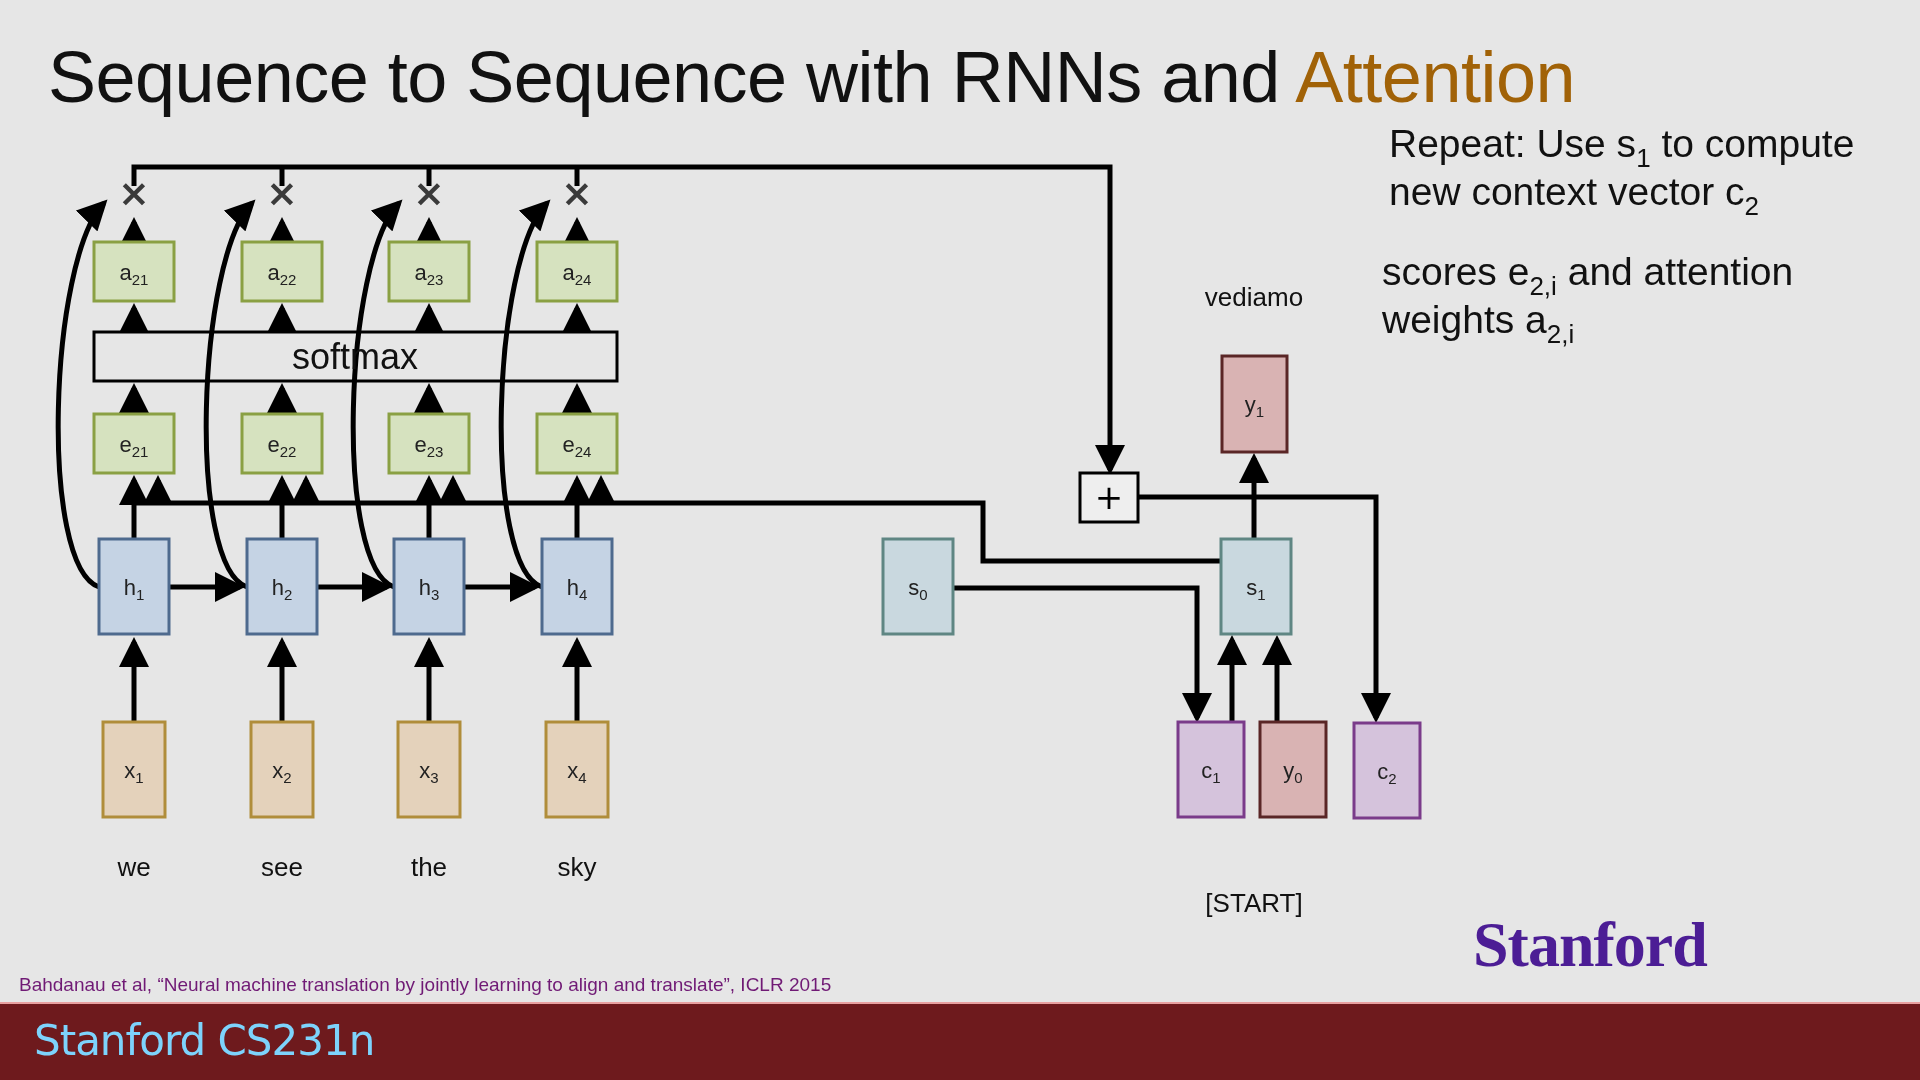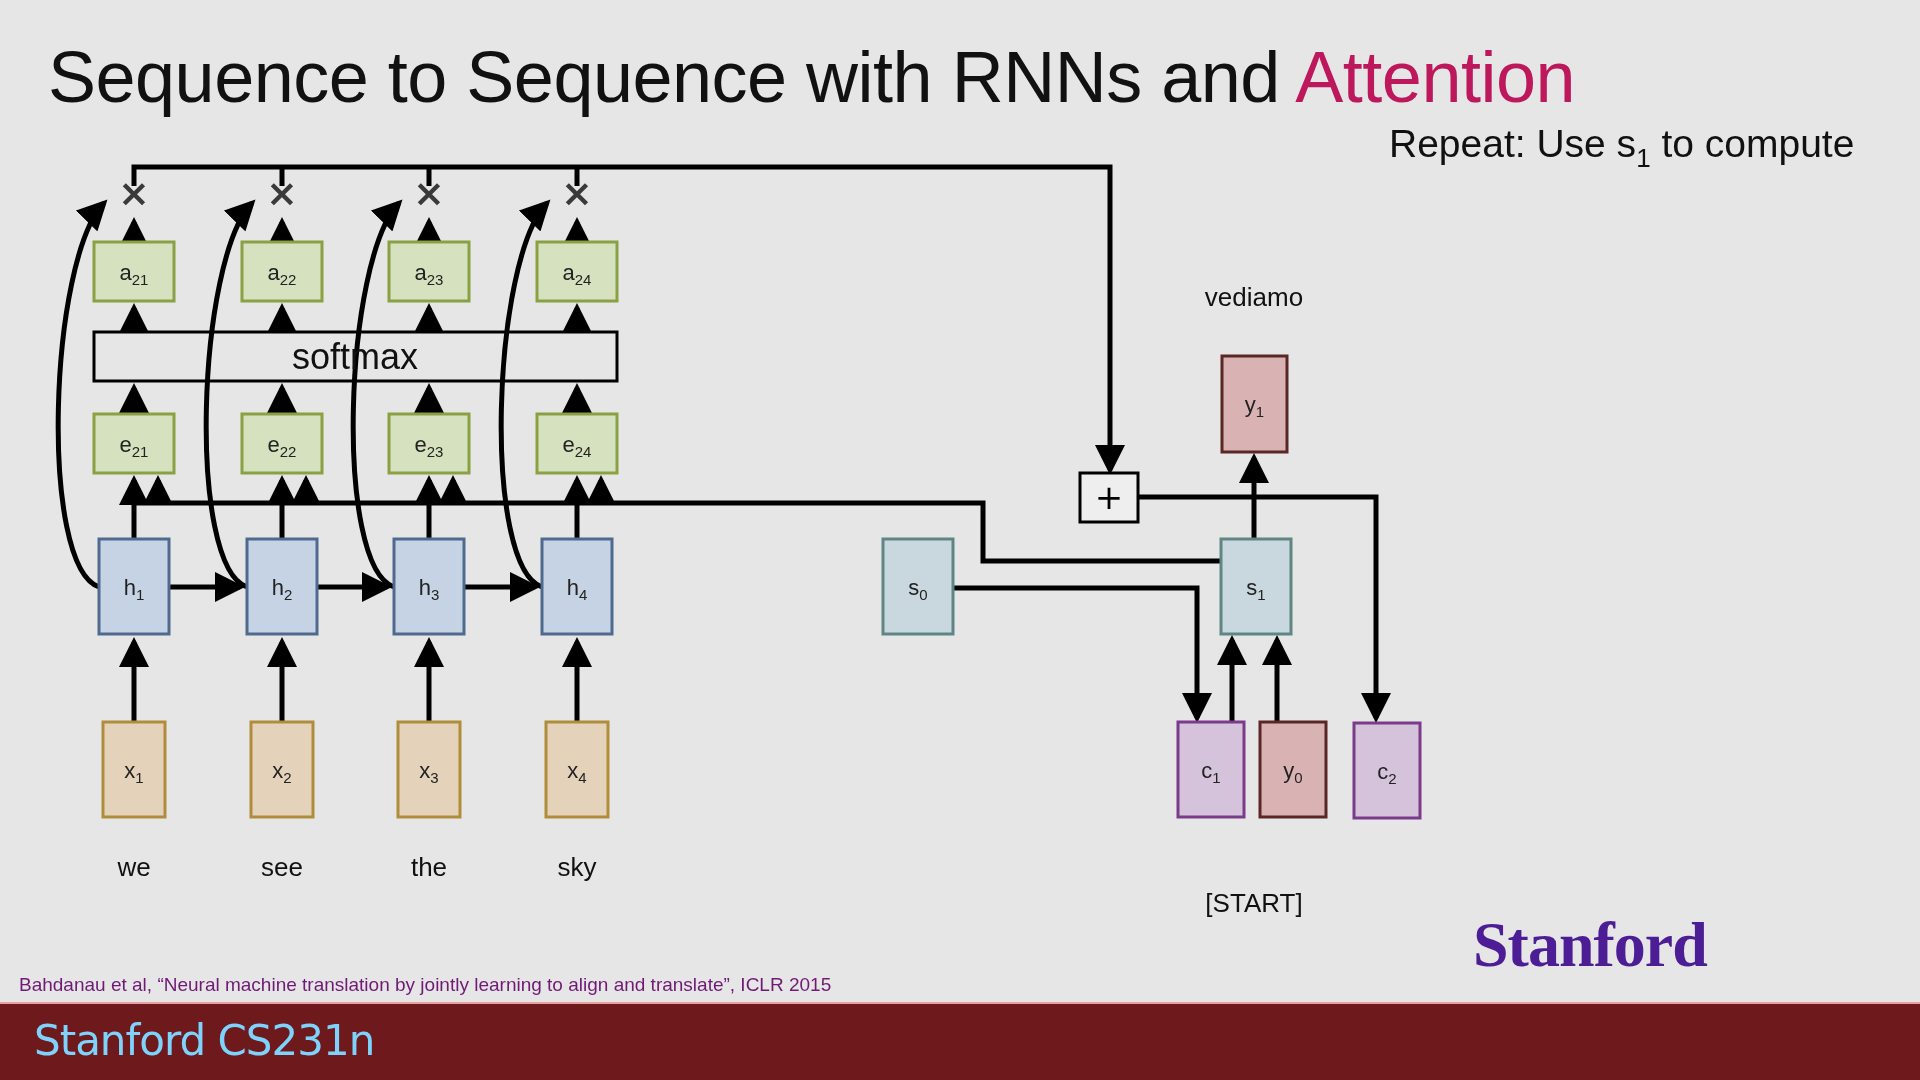--- a/index.html
+++ b/index.html
@@ -1,40 +1,43 @@
 <!DOCTYPE html>
 <html><head>
 <meta charset="utf-8">
 <style>
   html, body { margin:0; padding:0; }
   body { width:1920px; height:1080px; position:relative; overflow:hidden; background:#e6e6e6; font-family:"Liberation Sans", sans-serif; }
   .title { position:absolute; left:48px; top:36px; font-size:72px; color:#111; white-space:nowrap; letter-spacing:-0.5px; }
-  .title .accent { color:#be185d; }
+  .title .accent { color:#a16207; }
   .note { position:absolute; font-size:39px; color:#111; line-height:48px; white-space:nowrap; }
   .note sub { font-size:26px; vertical-align:-10px; line-height:0; }
   .diagram { position:absolute; left:0; top:0; width:1920px; height:1000px; }
   .node-label { font-family:"Liberation Sans", sans-serif; font-size:22px; fill:#222; }
   .node-label tspan.sub { font-size:15px; }
   .word { font-family:"Liberation Sans", sans-serif; font-size:26px; fill:#111; }
   .softmax-label { font-family:"Liberation Sans", sans-serif; font-size:36px; fill:#111; }
   .citation { position:absolute; left:19px; top:974px; font-size:19px; color:#701a75; white-space:nowrap; }
   .logo { position:absolute; left:1473px; top:908px; font-family:"Liberation Serif", serif; font-size:64px; color:#4c1d95; font-weight:bold; letter-spacing:-1px; }
   .footer { position:absolute; left:0; top:1002px; width:1920px; height:78px; background:#6e1a1d; border-top:2px solid #e8a0a0; }
   .footer-text { position:absolute; left:34px; top:12px; font-size:42px; color:#7dd3fc; font-family:"DejaVu Sans", sans-serif; letter-spacing:-1px; }
 </style>
 </head>
 <body>
 
 <div class="title"><span>Sequence to Sequence with RNNs and </span><span class="accent">Attention</span></div>
 
 <div class="note" style="left:1389px; top:120px;">
   <div><span>Repeat: Use s</span><sub>1</sub><span> to compute</span></div>
+  <div><span>new context vector c</span><sub>2</sub></div>
 </div>
 
 <div class="note" style="left:1382px; top:248px;">
+  <div><span>scores e</span><sub>2,i</sub><span> and attention</span></div>
+  <div><span>weights a</span><sub>2,i</sub></div>
 </div>
 
 <svg class="diagram" width="1920" height="1000" viewBox="0 0 1920 1000" xmlns="http://www.w3.org/2000/svg">
   <defs>
     <marker id="arrow" markerWidth="6" markerHeight="6" refX="5" refY="3" orient="auto" markerUnits="strokeWidth">
       <path d="M0,0 L6,3 L0,6 Z" fill="#000"></path>
     </marker>
   </defs>
   <g id="wires">
       <path d="M 134 186 L 134 167 L 1110 167 L 1110 470" stroke="#000" stroke-width="5" fill="none" marker-end="url(#arrow)"></path>

